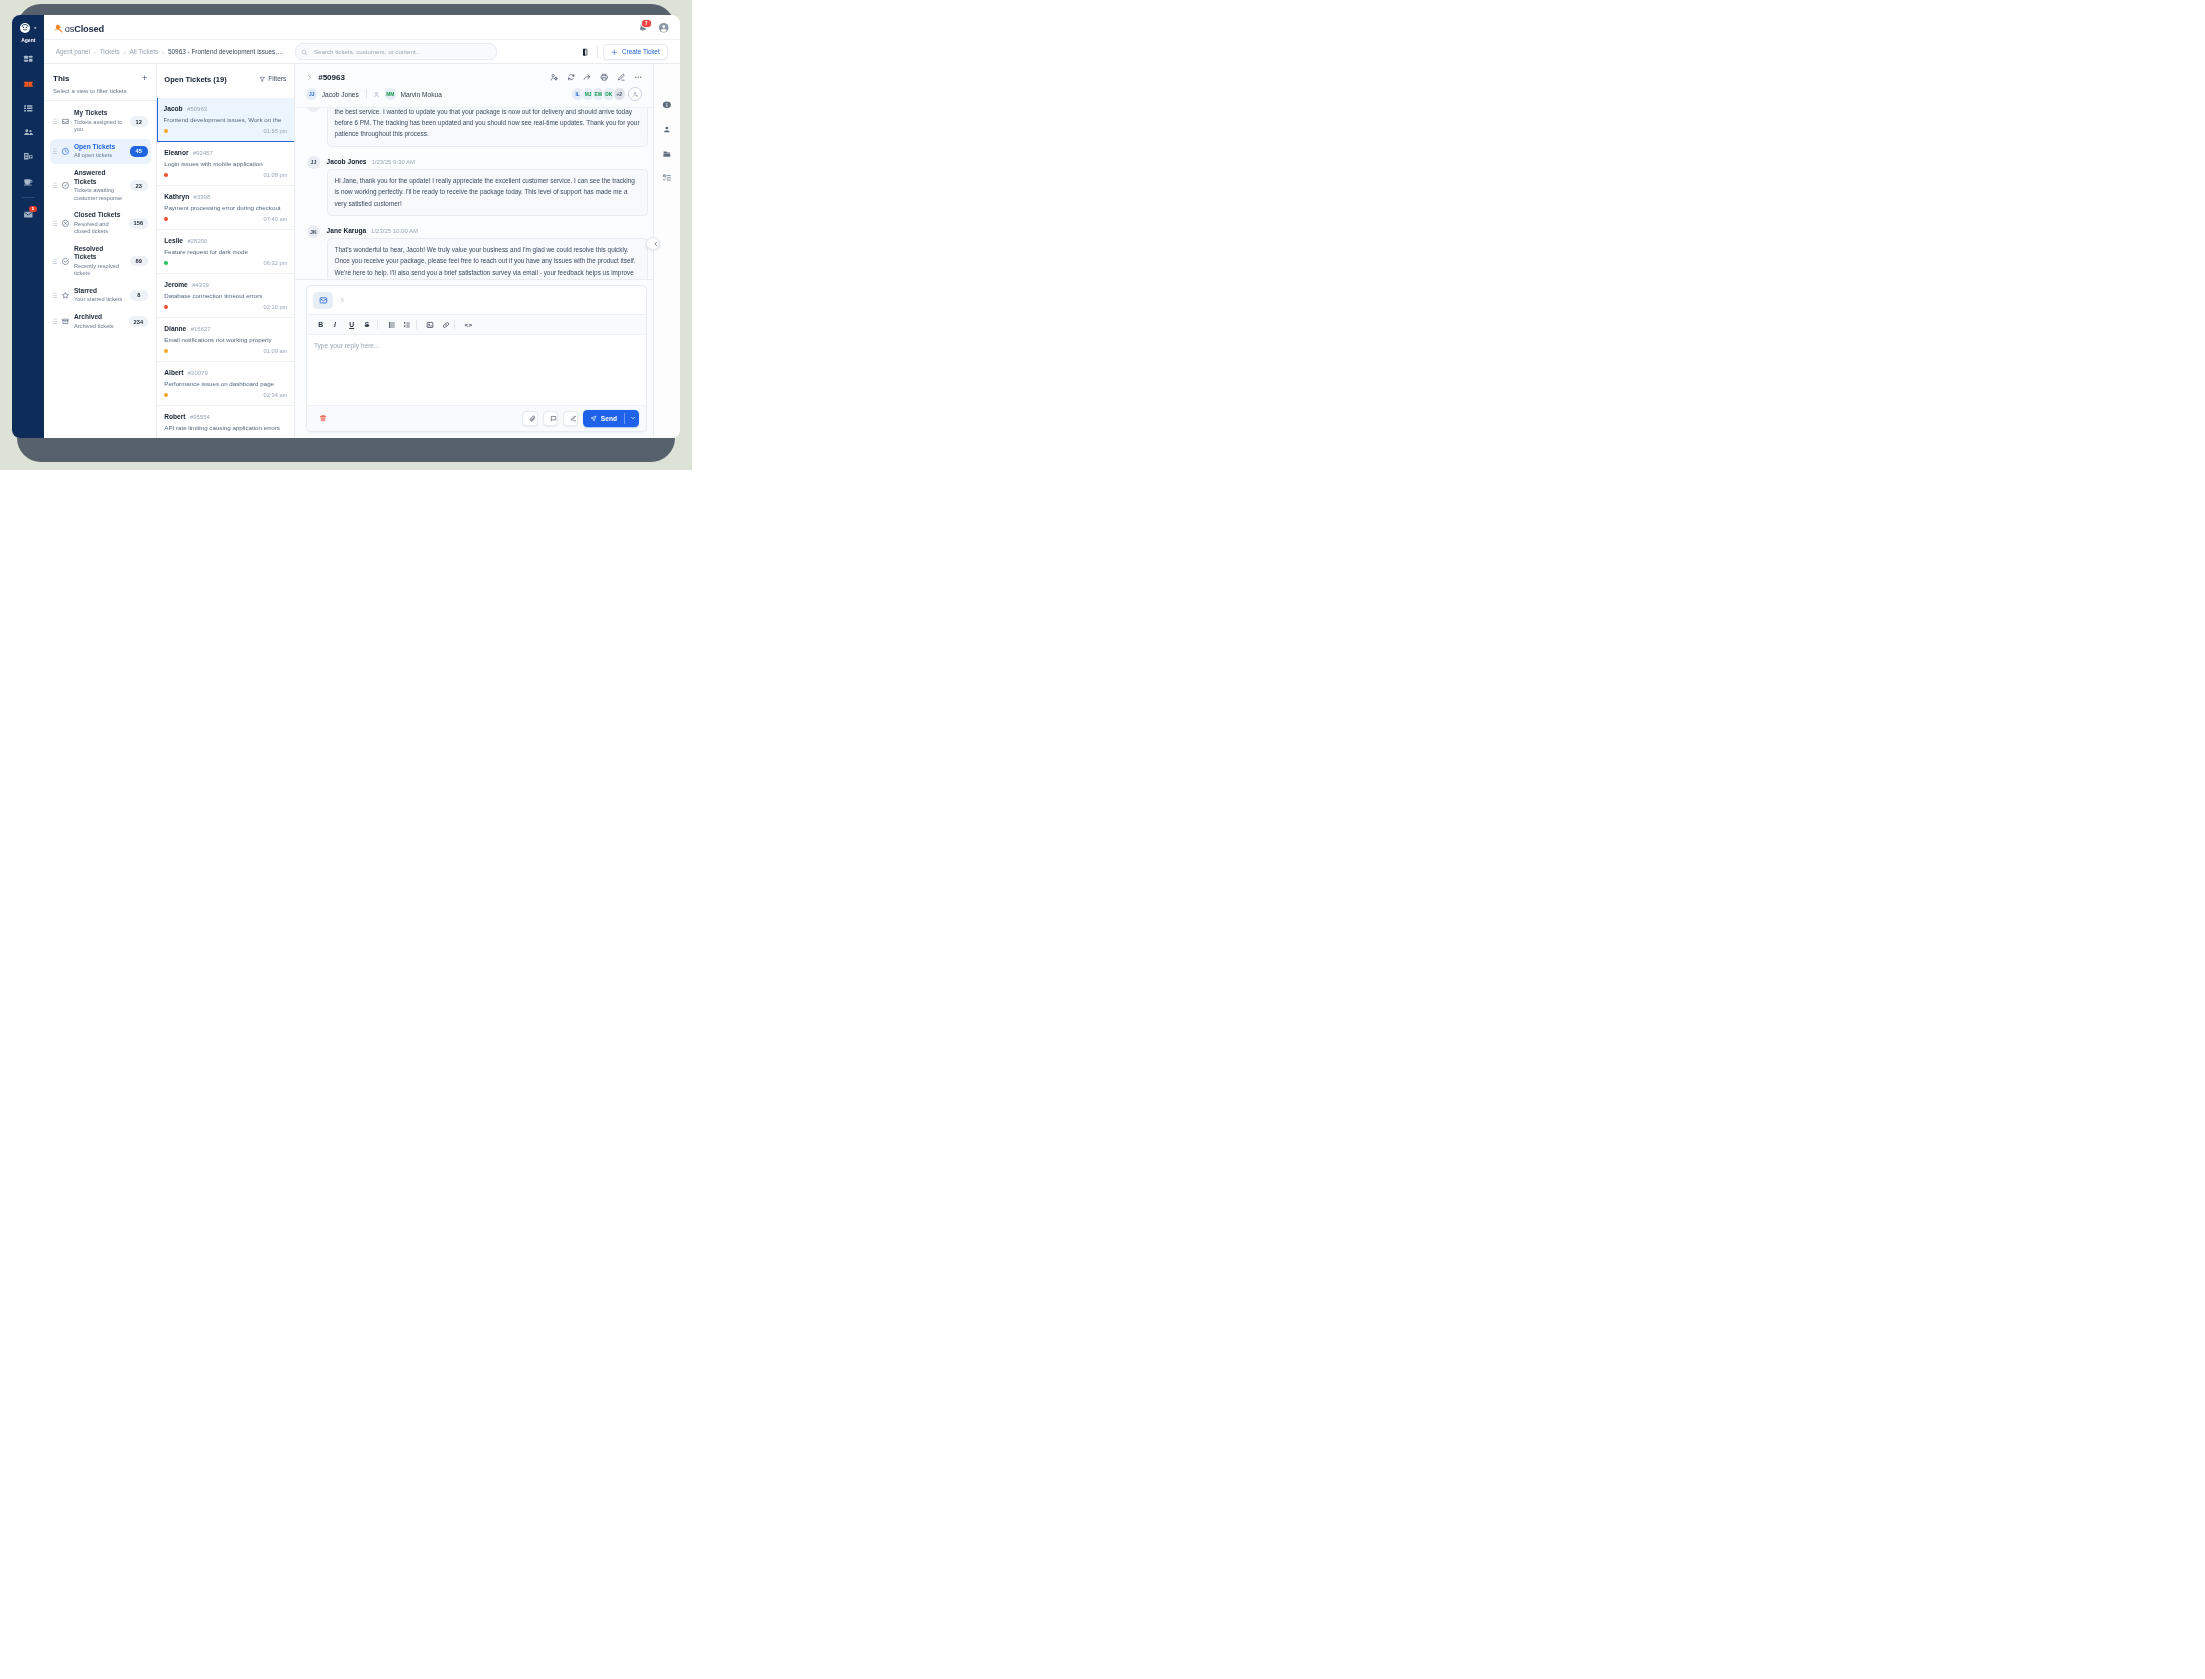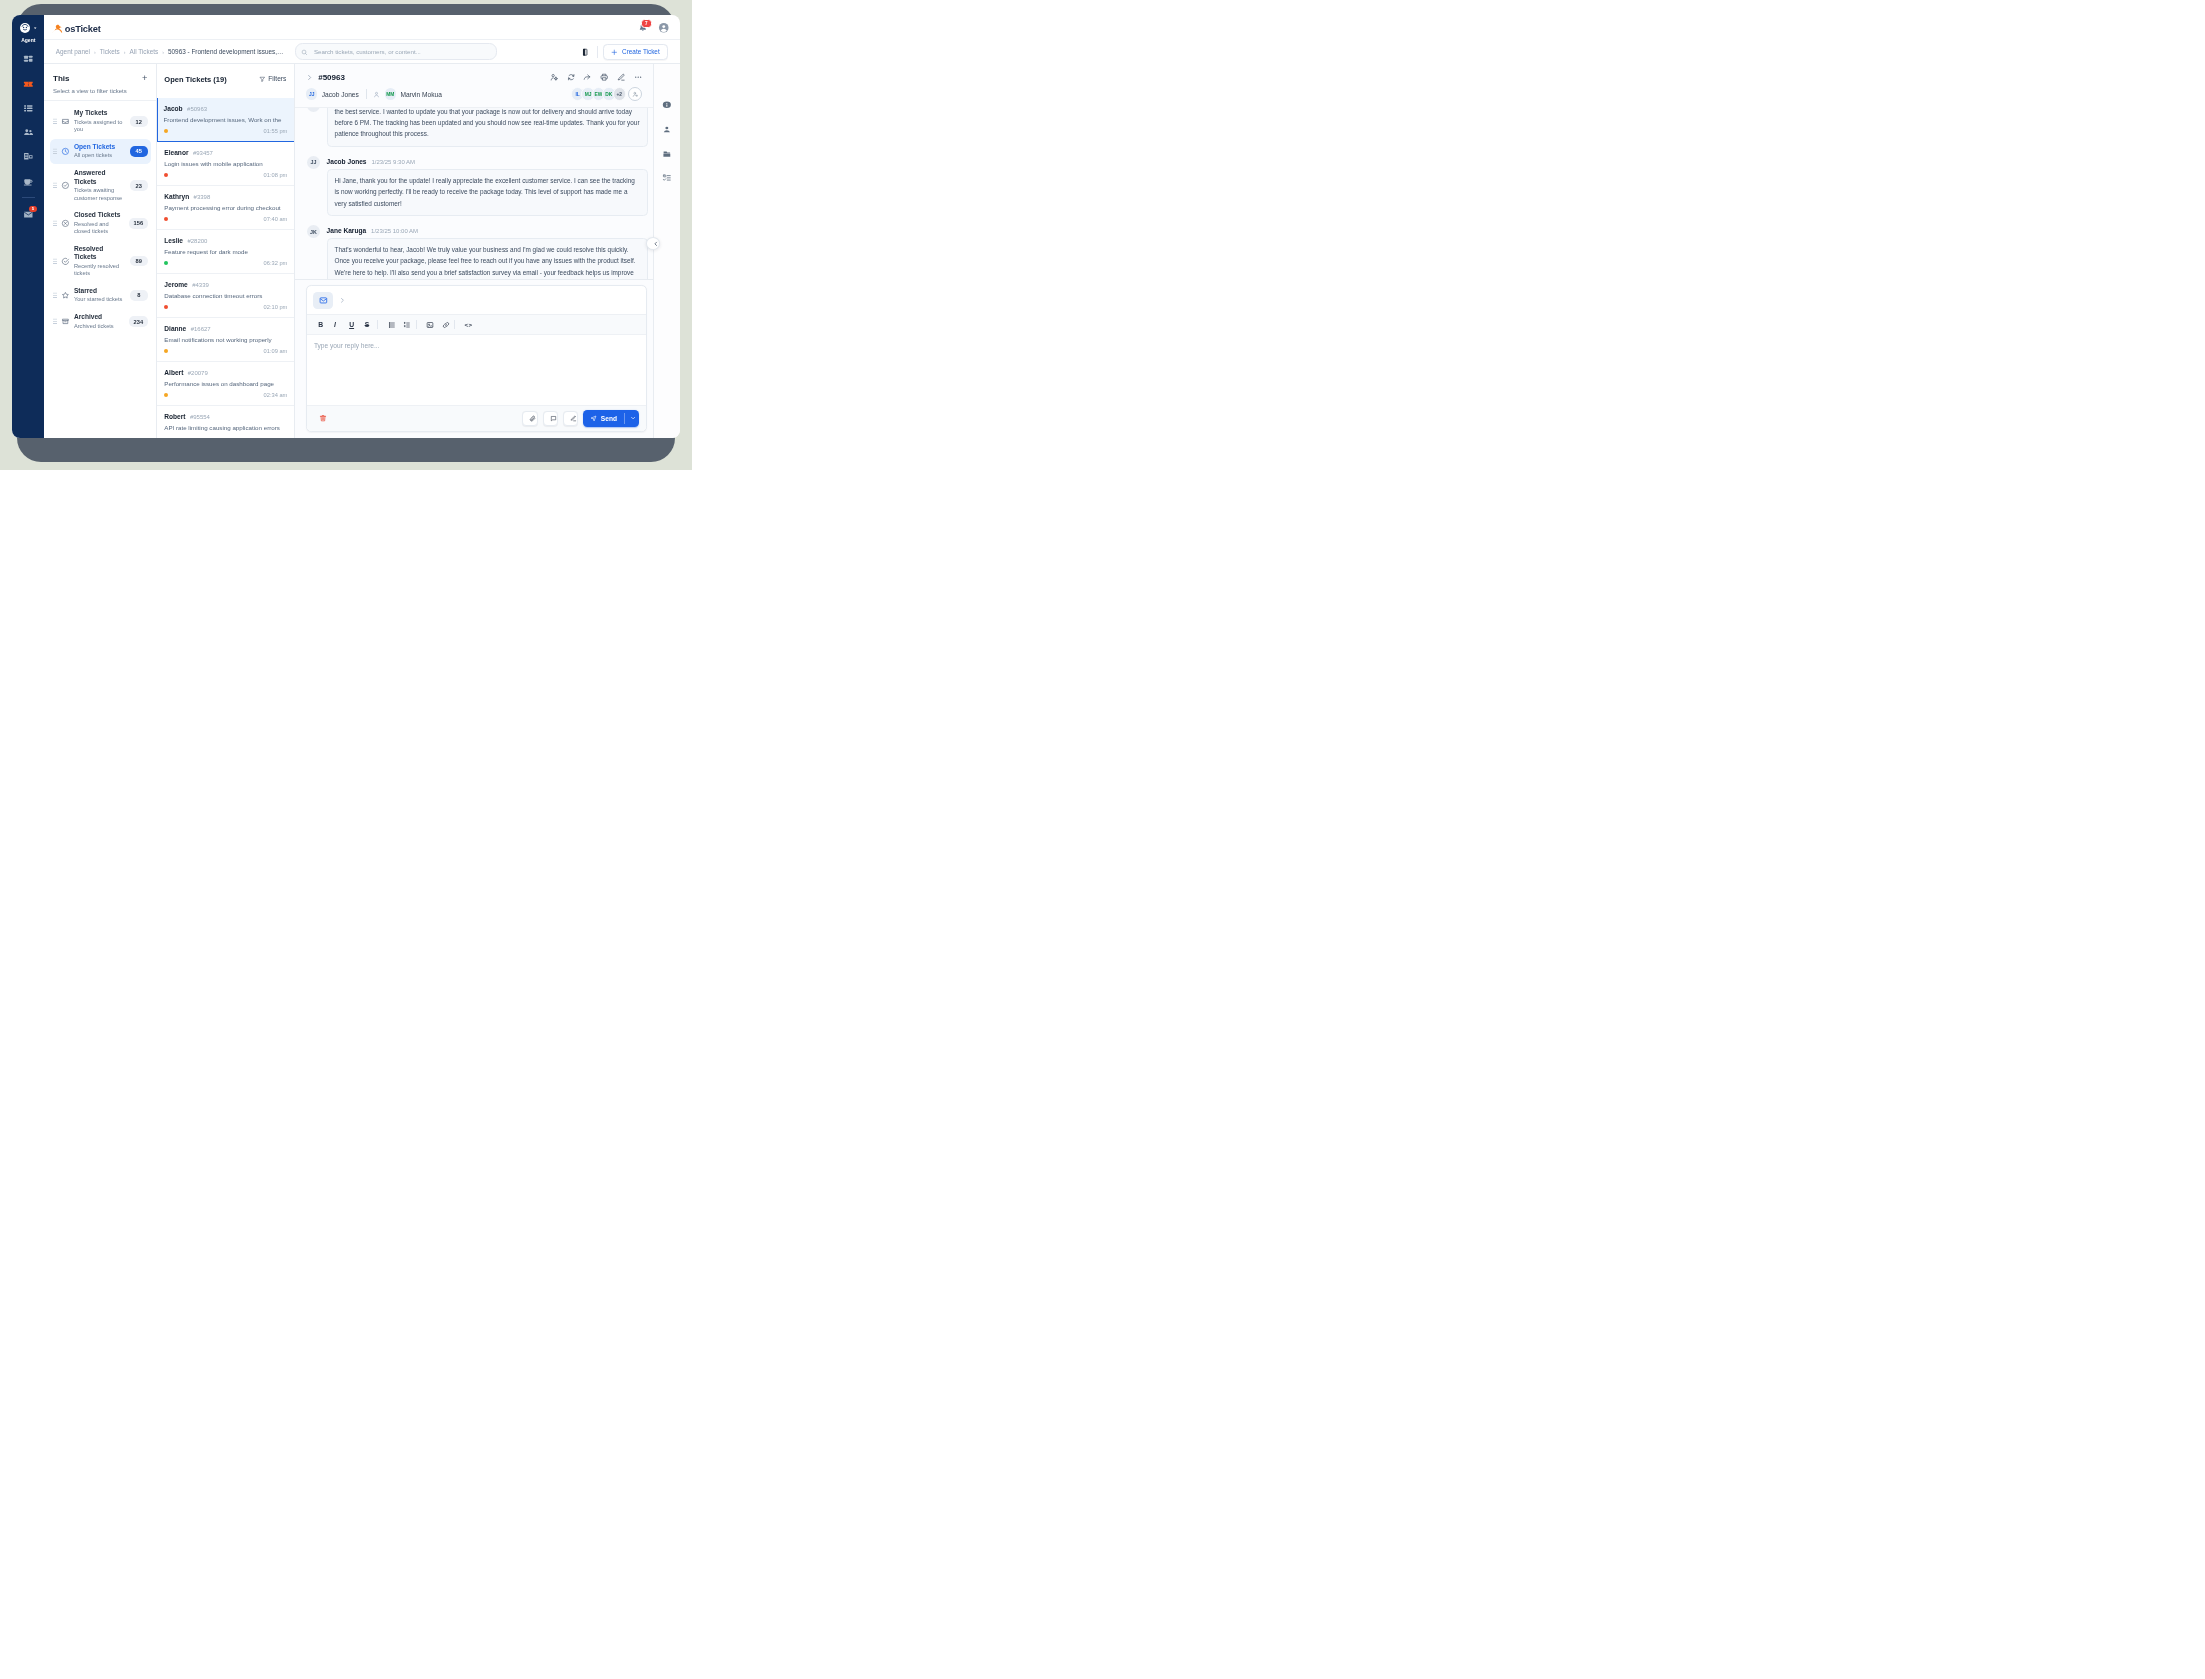--- a/index.html
+++ b/index.html
@@ -21,21 +21,21 @@
   .rail-badge{position:absolute;top:-3.1px;right:-3.5px;background:#e8402a;color:#fff;font-size:4.2px;font-weight:700;
     min-width:6.6px;height:6.6px;line-height:6.6px;border-radius:3.5px;text-align:center;padding:0 0.9px;}
 
   .main{flex:1;display:flex;flex-direction:column;min-width:0;}
 
   
   .topbar{height:24px;display:flex;align-items:center;padding:0 10.6px 0 7px;border-bottom:0.4px solid #edf0f4;flex-shrink:0;}
   .logo{display:flex;align-items:flex-end;gap:0px;}
   .logo svg{width:16px;height:13.2px;margin-right:-2.6px;margin-bottom:0.4px;}
   .logo-text{font-size:9.3px;letter-spacing:-0.2px;color:#24324d;}
-  .logo-os{font-weight:700;}
+  .logo-os{font-weight:400;}
   .logo-ticket{font-weight:800;color:#1b2a45;}
   .top-actions{margin-left:auto;display:flex;align-items:center;gap:9.7px;}
   .bell{position:relative;width:9.7px;height:9.7px;color:#64748b;cursor:pointer;}
   .bell svg{width:9.7px;height:9.7px;}
   .bell-badge{position:absolute;top:-3.1px;right:-4px;background:#ef4444;color:#fff;font-size:4.6px;font-weight:700;
     min-width:5.7px;padding:0.7px 1.8px;border-radius:3.5px;text-align:center;border:0.9px solid #fff;}
   .account{width:11.5px;height:11.5px;color:#8b98a8;cursor:pointer;}
   .account svg{width:11.5px;height:11.5px;}
 
   
@@ -279,21 +279,21 @@
       </div>
     </nav>
 
     <div class="main">
 
       <header class="topbar">
         <div class="logo">
           <svg viewBox="0 0 40 32">
               <path fill="#f58220" d="M1.5 29c3.5-1 6-3 7.5-6 1.2-2.4 3-4.3 5.5-5.2-1.8-1-2.8-3-2.4-5 .4-2.3 2.4-4 4.7-4 1.9 0 3.6 1.2 4.3 3l.4 1.1 2.7.9c1 .3 1.7 1.2 1.8 2.2l-3.3-.4c-.4 1.7-1.6 3-3.2 3.6 2.3.6 4.4 1.9 6 3.7 1.3 1.5 2.2 3.3 2.6 5.2h-2.9c-.8-3.2-3.2-5.8-6.4-6.8-3.8-1.2-8 .1-10.5 3.2-1.4 1.7-3.4 3.6-7.1 4.5z"></path>
             </svg>
-          <span class="logo-text"><span class="logo-os">os</span><span class="logo-ticket">Ticket</span></span>
+          <span class="logo-text"><span class="logo-os">os</span><span class="logo-ticket">Closed</span></span>
         </div>
         <div class="top-actions">
           <div class="bell">
             <svg viewBox="0 0 24 24" fill="currentColor">
                 <path d="M12 2.5c-3 0-5.5 2.4-5.5 5.5v3.6L4.6 15a1 1 0 0 0 .9 1.5h13a1 1 0 0 0 .9-1.5l-1.9-3.4V8c0-3.1-2.5-5.5-5.5-5.5z"></path>
                 <path d="M9.8 18.2a2.3 2.3 0 0 0 4.4 0z"></path>
               </svg>
             <span class="bell-badge">7</span>
           </div>
           <div class="account">

